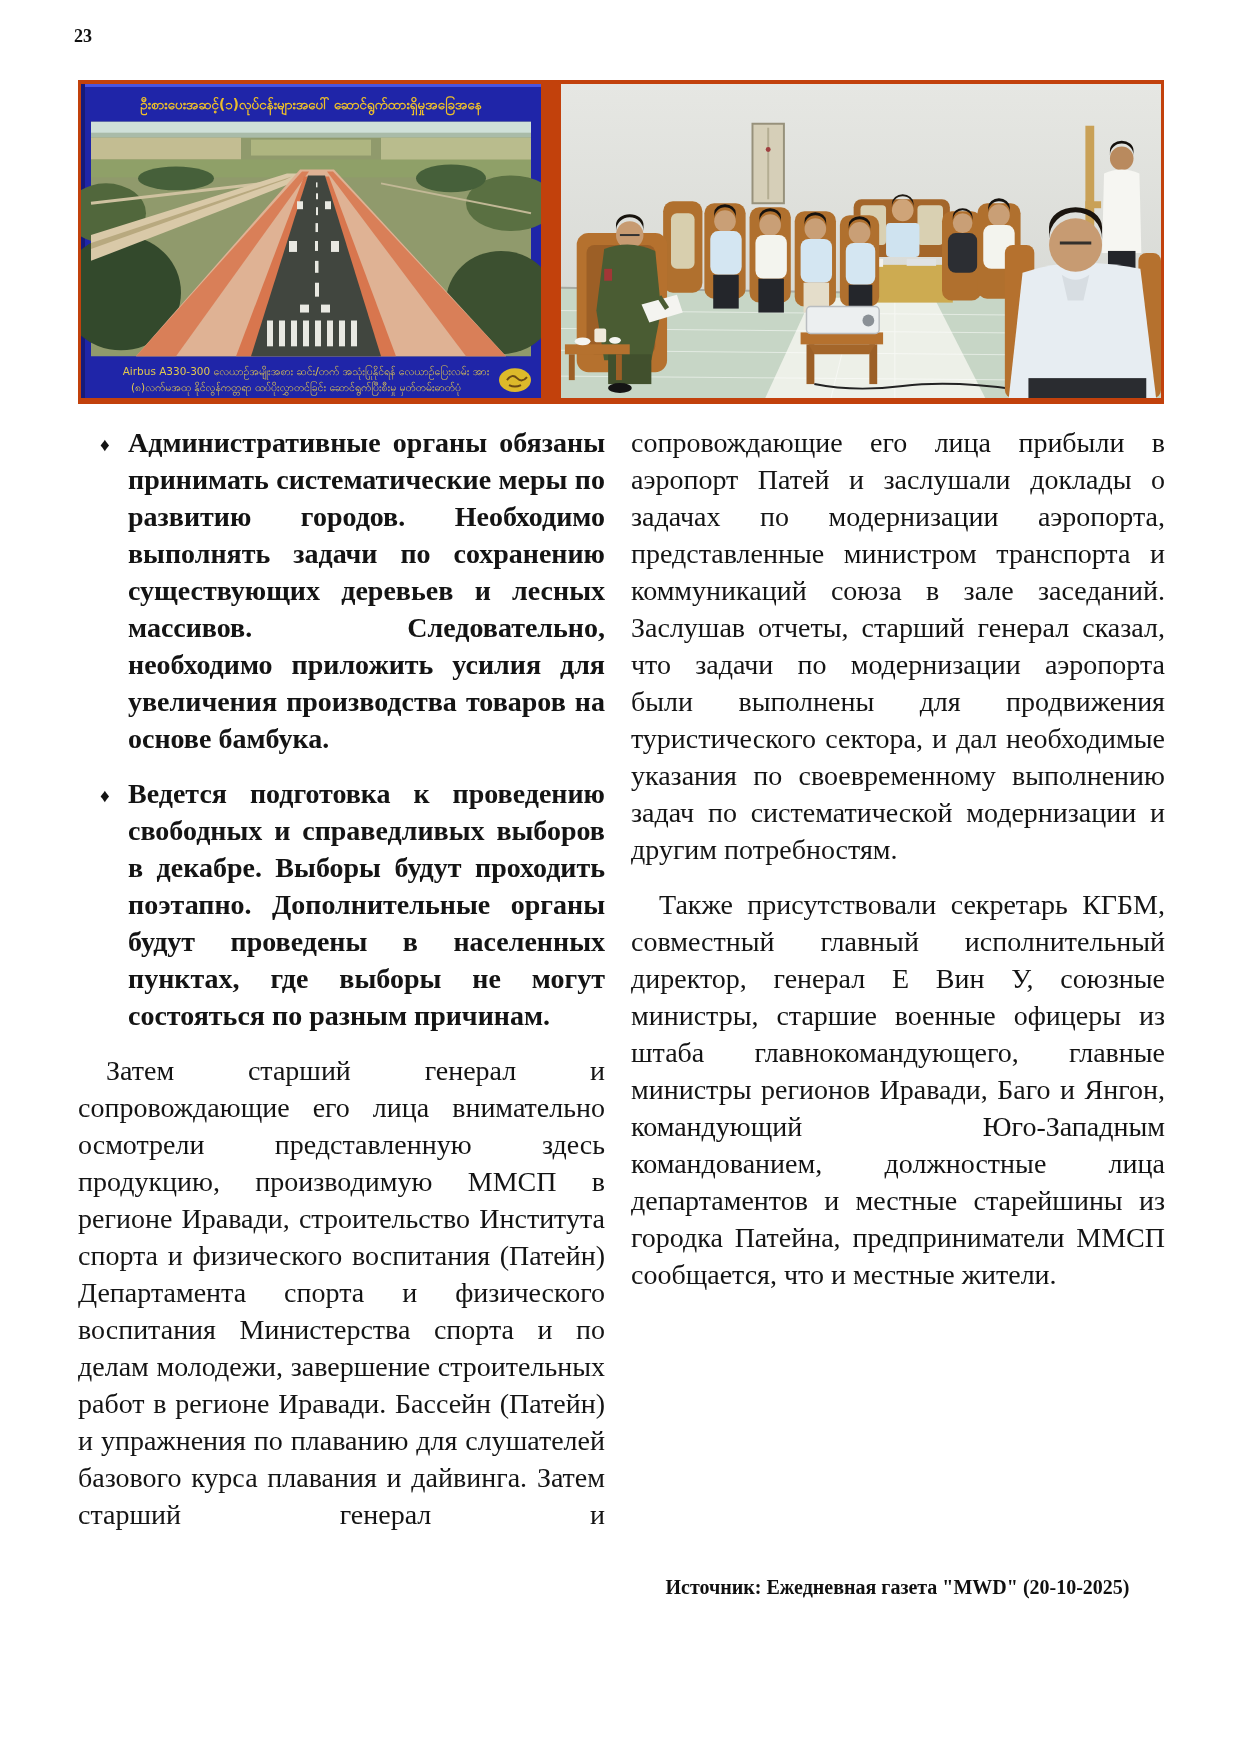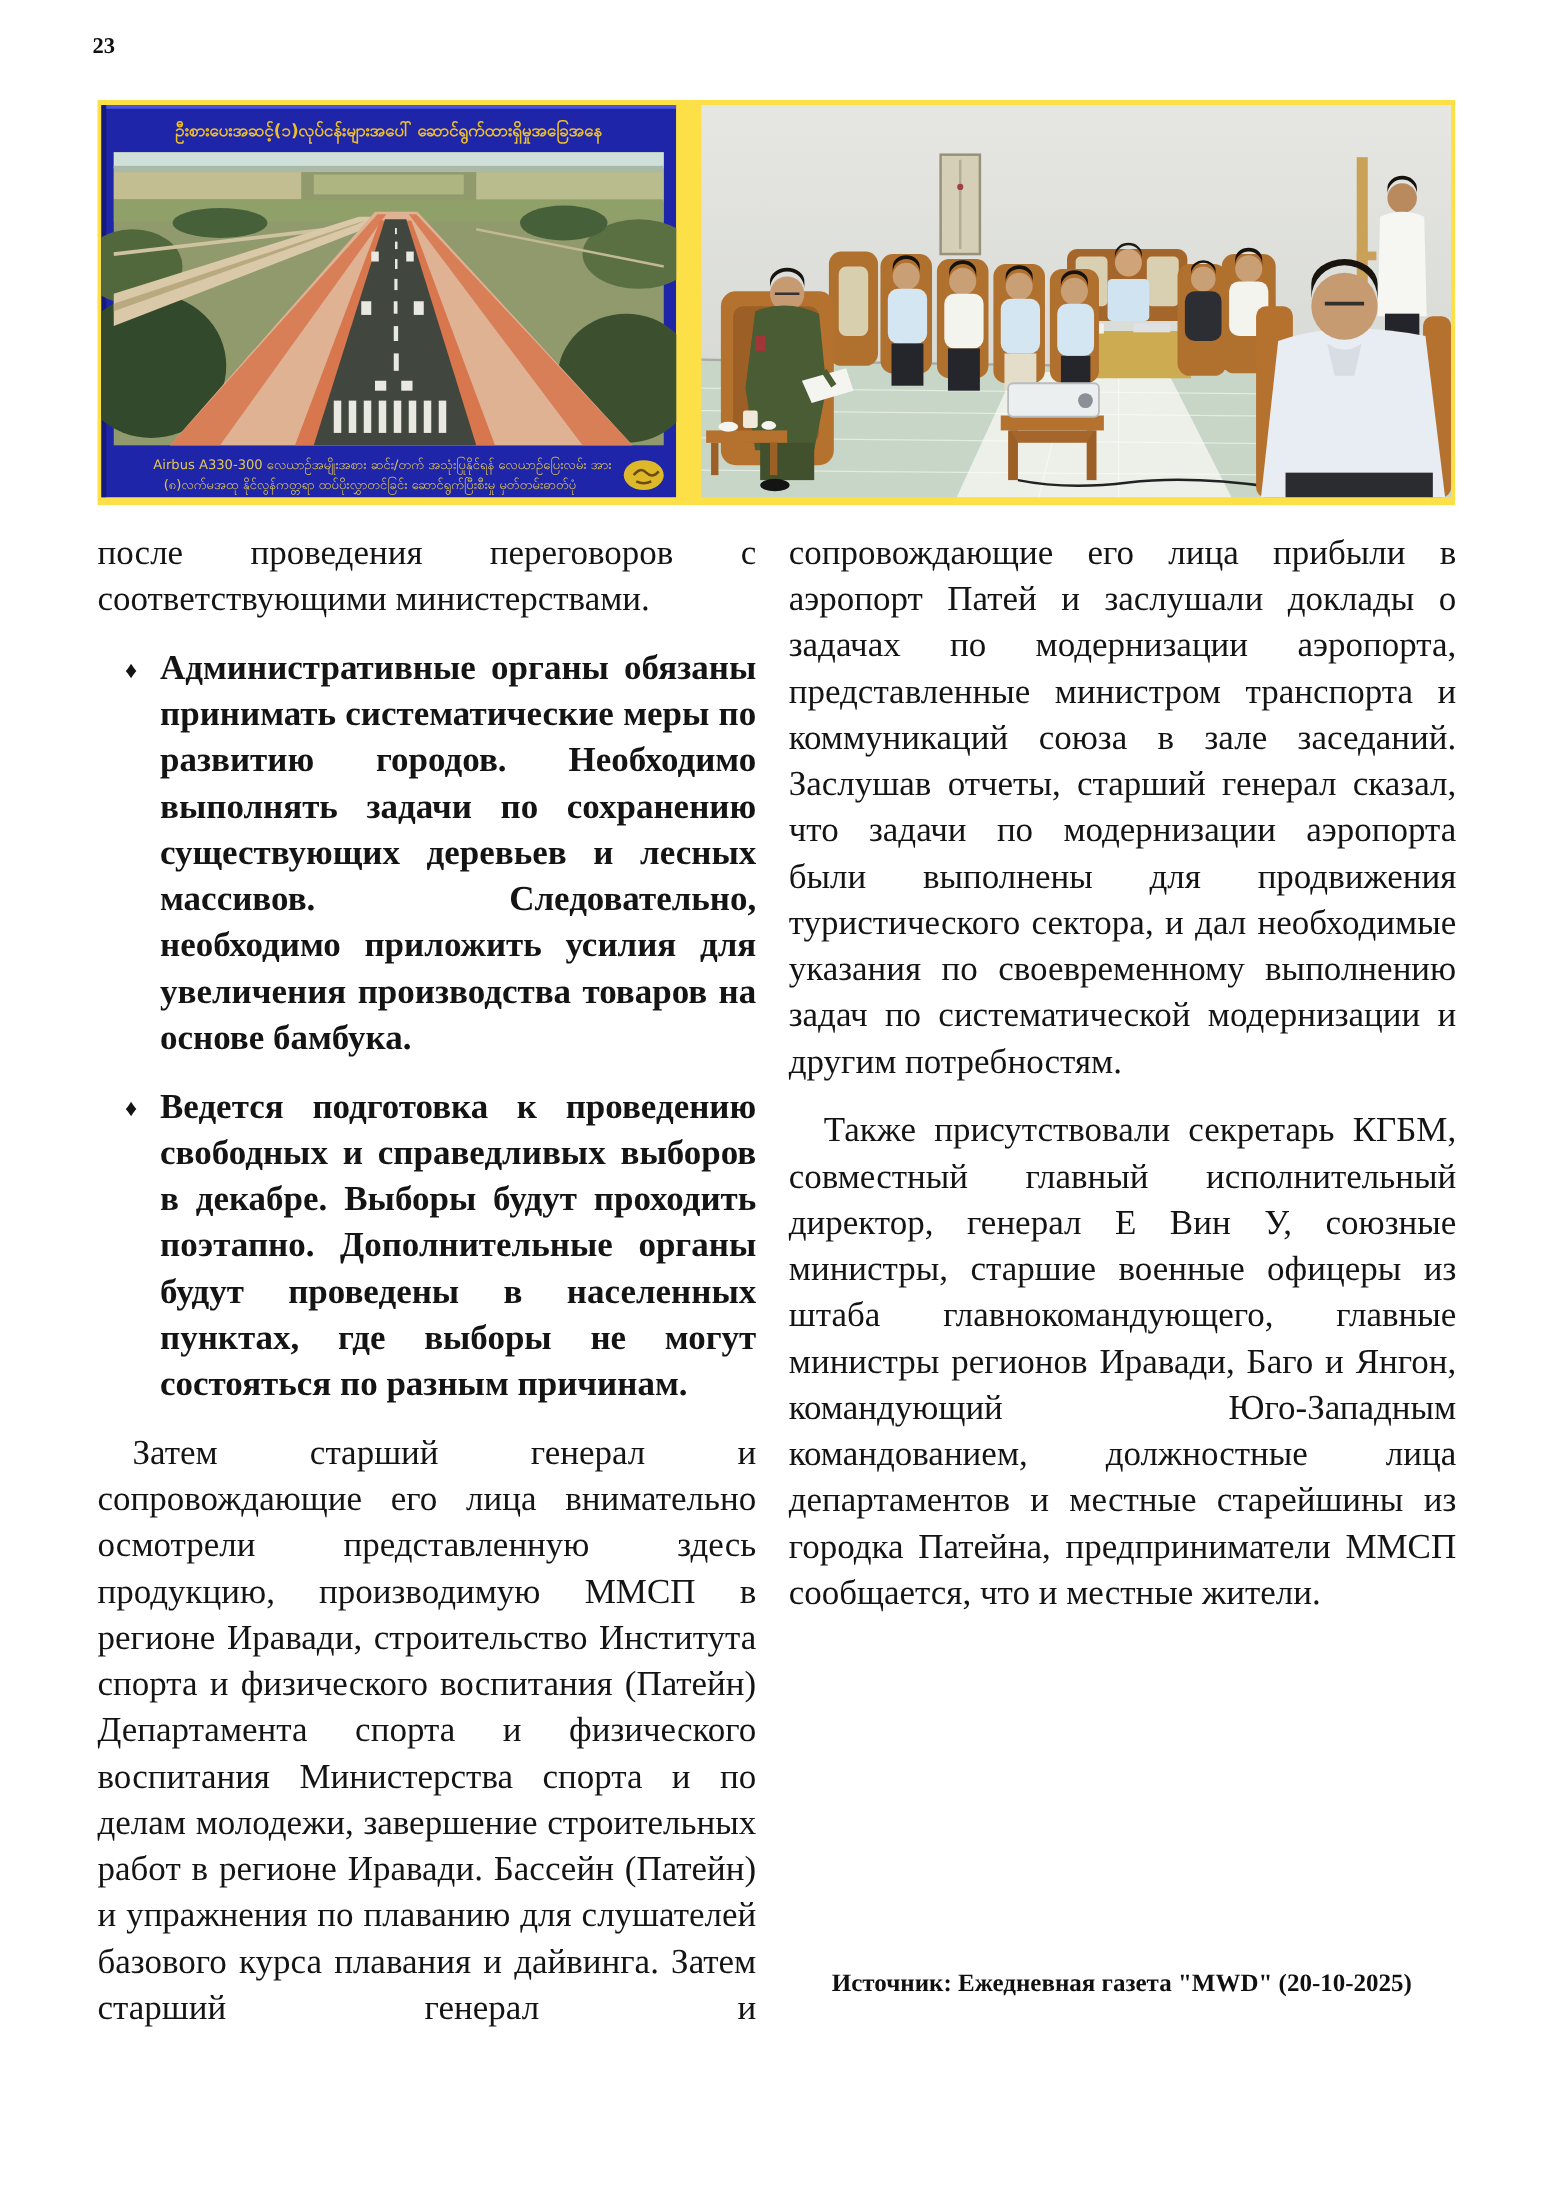--- a/index.html
+++ b/index.html
@@ -7,21 +7,21 @@
     position:relative; width:1241px; height:1755px; margin:0 auto;
     background:#ffffff; overflow:hidden;
     font-family:"Liberation Serif", serif; color:#141414;
   }
   .page-number {
     position:absolute; left:74px; top:26px;
     font-size:18px; font-weight:bold; color:#111;
   }
   .figure-strip {
     position:absolute; left:78px; top:80px; width:1086px; height:324px;
-    background:#fde047; display:flex; gap:20px;
+    background:#c2410c; display:flex; gap:20px;
     padding:4px 3px 6px 3px; box-sizing:border-box;
   }
   .figure-strip svg { display:block; height:100%; }
   svg.slide   { width:460px; flex:0 0 460px; }
   svg.meeting { flex:1; }
 
   .columns {
     position:absolute; left:78px; top:424px; width:1087px;
     display:flex; gap:26px;
   }
@@ -273,21 +273,20 @@
         <path d="M497,156 a27,27 0 0 1 54,0 l0,-12 a27,20 0 0 0 -54,0 z" fill="#1a140e"></path>
         <line x1="508" y1="160" x2="540" y2="160" stroke="#33302c" stroke-width="3"></line>
         <path d="M510,192 q14,10 28,0 l-6,26 h-16 z" fill="#d7dde2"></path>
         <rect x="476" y="296" width="120" height="20" fill="#2a2c30"></rect>
       </g>
     </svg>
   </div>
 
   <div class="columns">
     <div class="col col-left">
-      <p class="hang">после проведения переговоров с соответствующими министерствами.</p>
       <div class="bullet">
         <span class="marker">♦</span>
         <p>Административные органы обязаны принимать систематические меры по развитию городов. Необходимо выполнять задачи по сохранению существующих деревьев и лесных массивов. Следовательно, необходимо приложить усилия для увеличения производства товаров на основе бамбука.</p>
       </div>
       <div class="bullet">
         <span class="marker">♦</span>
         <p>Ведется подготовка к проведению свободных и справедливых выборов в декабре. Выборы будут проходить поэтапно. Дополнительные органы будут проведены в населенных пунктах, где выборы не могут состояться по разным причинам.</p>
       </div>
       <p class="indent last-justify">Затем старший генерал и сопровождающие его лица внимательно осмотрели представленную здесь продукцию, производимую ММСП в регионе Иравади, строительство Института спорта и физического воспитания (Патейн) Департамента спорта и физического воспитания Министерства спорта и по делам молодежи, завершение строительных работ в регионе Иравади. Бассейн (Патейн) и упражнения по плаванию для слушателей базового курса плавания и дайвинга. Затем старший генерал и</p>
     </div>

